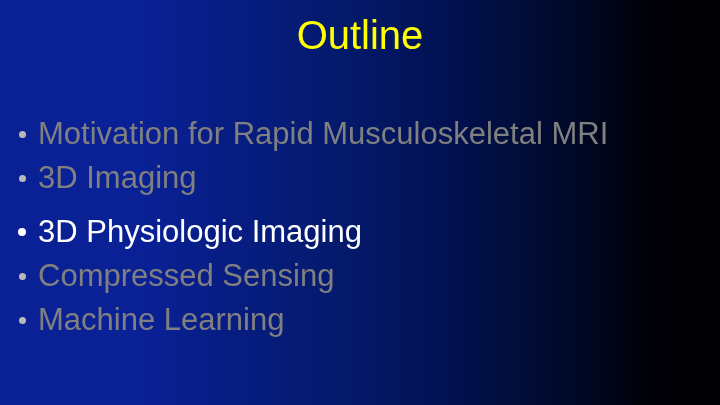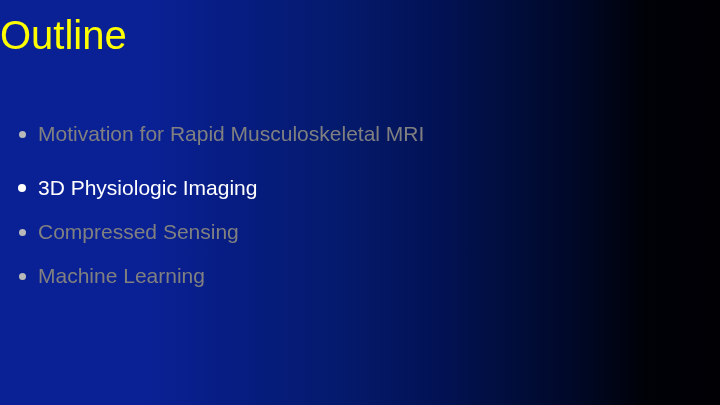--- a/index.html
+++ b/index.html
@@ -31,21 +31,21 @@
       #00041356 90%,
       #000005 100%
     );
   }
 
   #slide-title {
     position: absolute;
     top: 13px;
     left: 0;
     width: 720px;
-    text-align: left;
+    text-align: center;
     color: #ffff00;
     font-size: 40px;
     line-height: 44px;
     font-weight: normal;
     letter-spacing: 0px;
     white-space: nowrap;
   }
 
   #bullet-list {
     position: absolute;
@@ -55,21 +55,21 @@
     list-style: none;
     margin: 0;
     padding: 0;
   }
 
   .bullet-item {
     position: relative;
     height: 44px;
     line-height: 44px;
     padding-left: 24px;
-    font-size: 21px;
+    font-size: 31px;
     white-space: nowrap;
     color: #808080;
   }
 
   .bullet-item.active {
     color: #ffffff;
     margin-top: 10px;
   }
 
   .bullet-marker {
@@ -103,20 +103,24 @@
 
   <div id="slide-title">Outline</div>
 
   <ul id="bullet-list">
 
     <li class="bullet-item">
       <span class="bullet-marker"></span>
       <span class="bullet-text">Motivation for Rapid Musculoskeletal MRI</span>
     </li>
 
+    <li class="bullet-item">
+      <span class="bullet-marker"></span>
+      <span class="bullet-text">3D Imaging</span>
+    </li>
 
     <li class="bullet-item active">
       <span class="bullet-marker"></span>
       <span class="bullet-text">3D Physiologic Imaging</span>
     </li>
 
     <li class="bullet-item">
       <span class="bullet-marker"></span>
       <span class="bullet-text">Compressed Sensing</span>
     </li>

